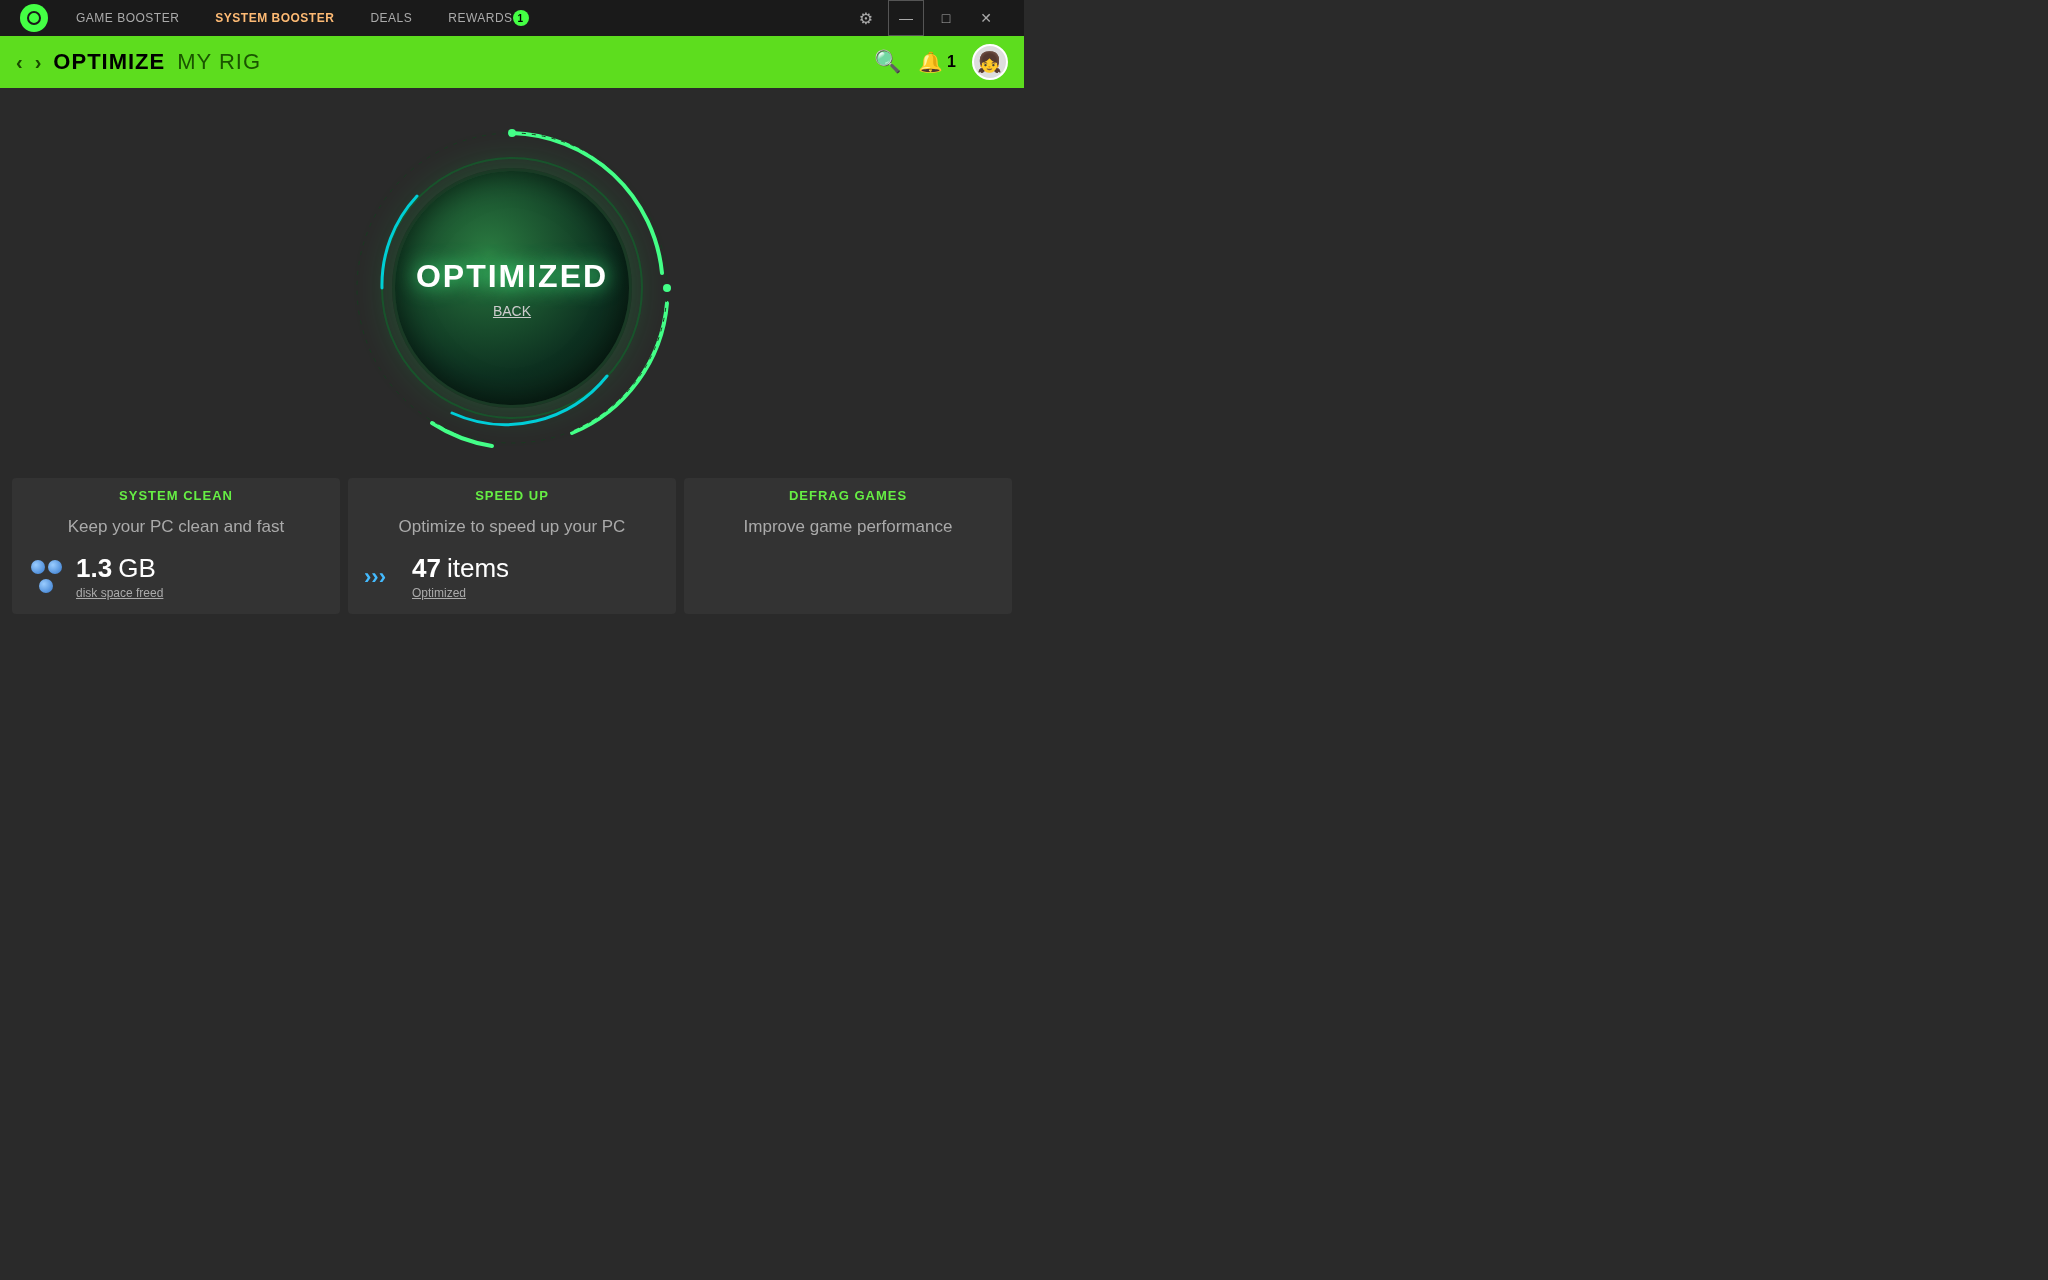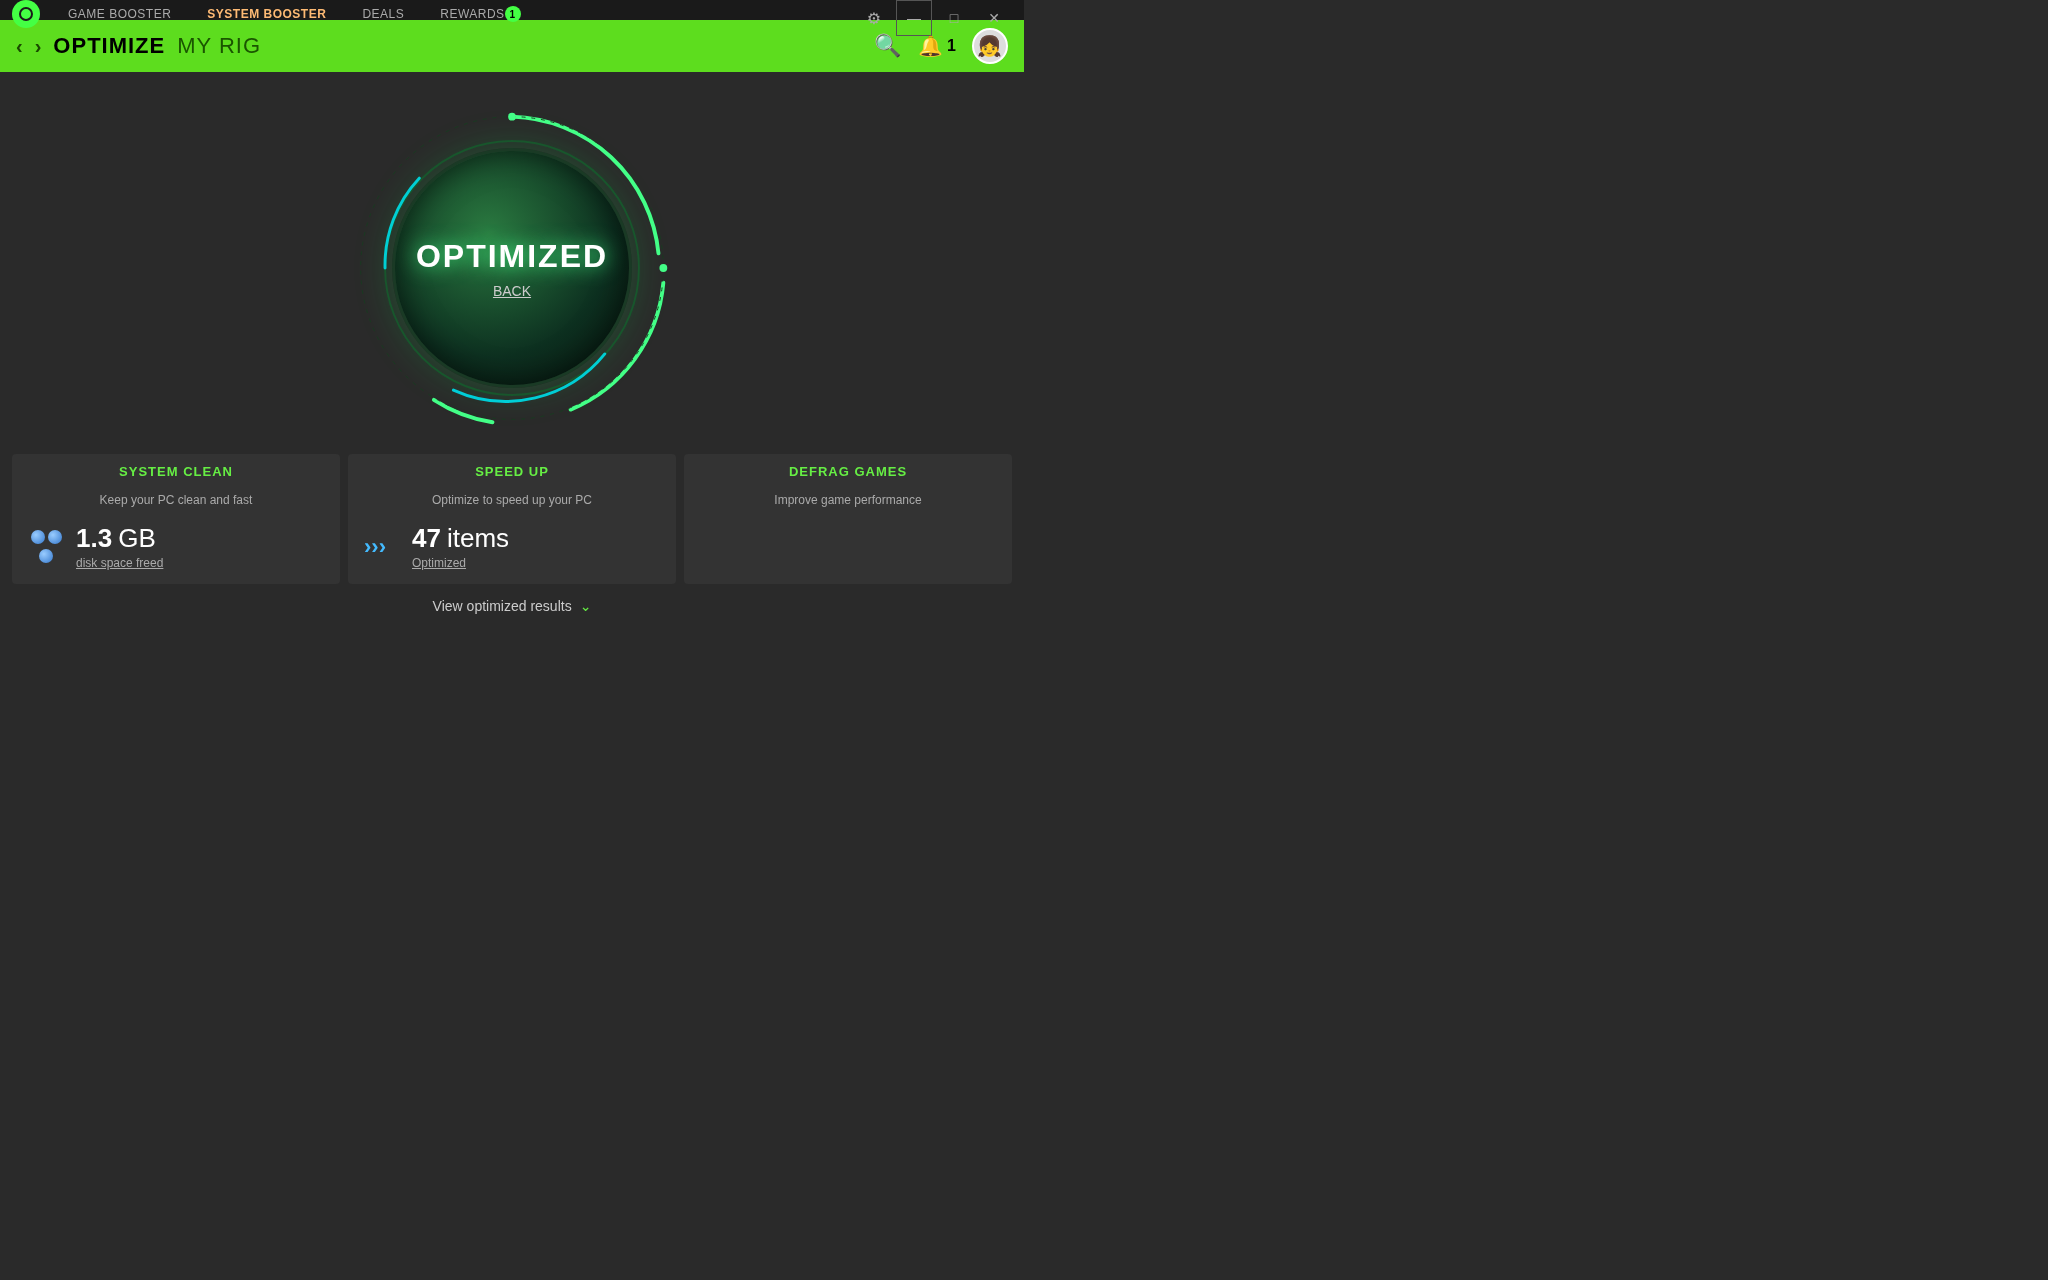--- a/index.html
+++ b/index.html
@@ -8,24 +8,24 @@
       height: 640px;
       background: #2a2a2a;
       font-family: 'Segoe UI', Arial, sans-serif;
       overflow: hidden;
       color: #fff;
     }
 
     
     #title-bar {
       display: flex;
-      align-items: flex-start;
+      align-items: center;
       background: #1a1a1a;
-      height: 20px;
-      padding: 0 12px;
+      height: 36px;
+      padding: 0 20px;
       justify-content: space-between;
     }
     #title-bar-left {
       display: flex;
       align-items: center;
       gap: 20px;
     }
     .logo-circle {
       width: 28px;
       height: 28px;
@@ -251,21 +251,21 @@
       padding: 10px 16px 6px;
       text-align: center;
     }
     .stat-card-title {
       font-size: 13px;
       font-weight: bold;
       letter-spacing: 1px;
       color: #66ee44;
     }
     .stat-card-subtitle {
-      font-size: 12px;
+      font-size: 17px;
       color: #aaa;
       margin-top: 14px;
     }
     .stat-card-body {
       display: flex;
       align-items: center;
       gap: 12px;
       padding: 10px 16px 14px;
     }
     .stat-icon {
@@ -461,19 +461,15 @@
 
       <div class="stat-card">
         <div class="stat-card-header">
           <div class="stat-card-title">DEFRAG GAMES</div>
           <div class="stat-card-subtitle">Improve game performance</div>
         </div>
       </div>
 
     </div>
 
-    <div id="view-results">
-      <span id="view-results-text">View optimized results</span>
-      <span id="view-results-arrow">⌄</span>
-    </div>
 
   </div>
 </div>
 
 </body></html>

